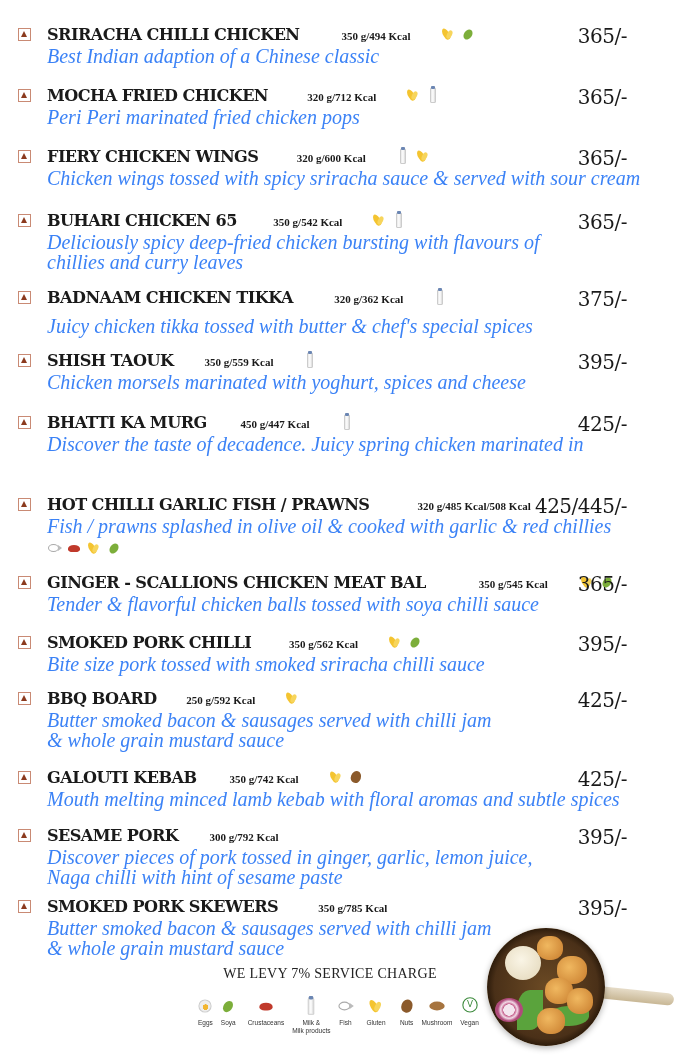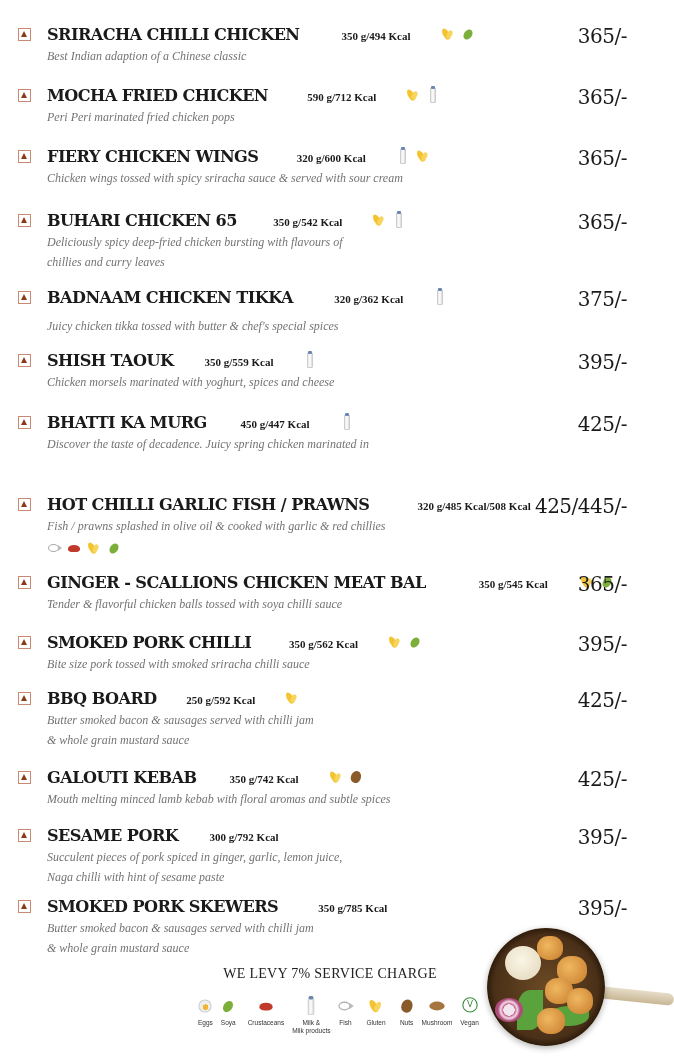--- a/index.html
+++ b/index.html
@@ -4,21 +4,21 @@
 <style>
   html, body { margin: 0; padding: 0; background: #ffffff; }
   body { width: 674px; height: 1056px; position: relative; overflow: hidden; font-family: "DejaVu Serif", serif; color: #1a1a1a; }
   .item { position: absolute; left: 0; width: 674px; }
   .nonveg { position: absolute; left: 18px; top: 4px; width: 13px; height: 13px; border: 1.5px solid #c98a74; box-sizing: border-box; background: #fff; }
   .nonveg::after { content: ""; position: absolute; left: 2px; top: 2px; width: 0; height: 0; border-left: 3.5px solid transparent; border-right: 3.5px solid transparent; border-bottom: 6px solid #8b3a1e; }
   .title-row { position: absolute; left: 47px; top: 0; white-space: nowrap; display: flex; align-items: baseline; gap: 18px; }
   .name { font-family: "DejaVu Serif", serif; font-weight: bold; font-size: 17.5px; letter-spacing: -0.6px; transform: scaleX(0.92); transform-origin: left; display: inline-block; }
   .meta { font-family: "Liberation Serif", serif; font-weight: bold; font-size: 11px; margin-left: 2px; }
   .icons { display: inline-flex; gap: 6px; margin-left: 12px; align-items: center; transform: translateY(2px); }
-  .desc { position: absolute; left: 47px; top: 22px; font-family: "Liberation Serif", serif; font-style: italic; font-size: 12px; line-height: 20px; white-space: nowrap; color: #737373; }
+  .desc { position: absolute; left: 47px; top: 22px; font-family: "Liberation Serif", serif; font-style: italic; font-size: 20px; line-height: 20px; white-space: nowrap; color: #3b82f6; }
   .price { position: absolute; right: 47px; top: 0; font-family: "DejaVu Serif", serif; font-weight: normal; font-size: 20px; letter-spacing: -0.5px; text-align: center; }
   .ic { display: inline-block; width: 14px; height: 16px; position: relative; }
   .ic-gluten::before { content: ""; position: absolute; left: 2px; top: 2px; width: 6px; height: 12px; background: #f4c430; border-radius: 50% 50% 40% 40%; transform: rotate(-30deg); }
   .ic-gluten::after { content: ""; position: absolute; left: 6px; top: 4px; width: 5px; height: 9px; background: #f7d55c; border-radius: 50%; transform: rotate(25deg); }
   .ic-soya::before { content: ""; position: absolute; left: 3px; top: 3px; width: 8px; height: 11px; background: #7cae3a; border-radius: 50% 50% 50% 50%; transform: rotate(35deg); }
   .ic-milk::before { content: ""; position: absolute; left: 4px; top: 0px; width: 6px; height: 16px; background: linear-gradient(90deg,#e8e8e8,#ffffff,#d8d8d8); border: 1px solid #ccc; border-radius: 2px 2px 1px 1px; box-sizing: border-box; }
   .ic-milk::after { content: ""; position: absolute; left: 5px; top: -1px; width: 4px; height: 3px; background: #6b86b3; border-radius: 1px; }
   .ic-nuts::before { content: ""; position: absolute; left: 2px; top: 2px; width: 10px; height: 12px; background: #8b5a2b; border-radius: 50% 50% 45% 45%; transform: rotate(20deg); }
   .ic-crab::before { content: ""; position: absolute; left: 1px; top: 5px; width: 12px; height: 7px; background: #c0392b; border-radius: 50% 50% 40% 40%; }
   .ic-fish::before { content: ""; position: absolute; left: 1px; top: 4px; width: 11px; height: 8px; border: 1px solid #aaa; border-radius: 50%; box-sizing: border-box; }
@@ -56,21 +56,21 @@
   <div class="desc">
       <div>Best Indian adaption of a Chinese classic</div>
     </div>
   <span class="price">365/-</span>
 </div>
 
 <div class="item" style="top:85px;">
   <span class="nonveg"></span>
   <div class="title-row">
     <span class="name">MOCHA FRIED CHICKEN</span>
-    <span class="meta">590 g/712 Kcal</span>
+    <span class="meta">320 g/712 Kcal</span>
     <span class="icons">
         <span class="ic ic-gluten"></span>
         <span class="ic ic-milk"></span>
       </span>
   </div>
   <div class="desc">
       <div>Peri Peri marinated fried chicken pops</div>
     </div>
   <span class="price">365/-</span>
 </div>
@@ -235,21 +235,21 @@
   <span class="price">425/-</span>
 </div>
 
 <div class="item" style="top:825px;">
   <span class="nonveg"></span>
   <div class="title-row">
     <span class="name">SESAME PORK</span>
     <span class="meta">300 g/792 Kcal</span>
   </div>
   <div class="desc">
-      <div>Succulent pieces of pork spiced in ginger, garlic, lemon juice,</div>
+      <div>Discover pieces of pork tossed in ginger, garlic, lemon juice,</div>
       <div>Naga chilli with hint of sesame paste</div>
     </div>
   <span class="price">395/-</span>
 </div>
 
 <div class="item" style="top:896px;">
   <span class="nonveg"></span>
   <div class="title-row">
     <span class="name">SMOKED PORK SKEWERS</span>
     <span class="meta">350 g/785 Kcal</span>

